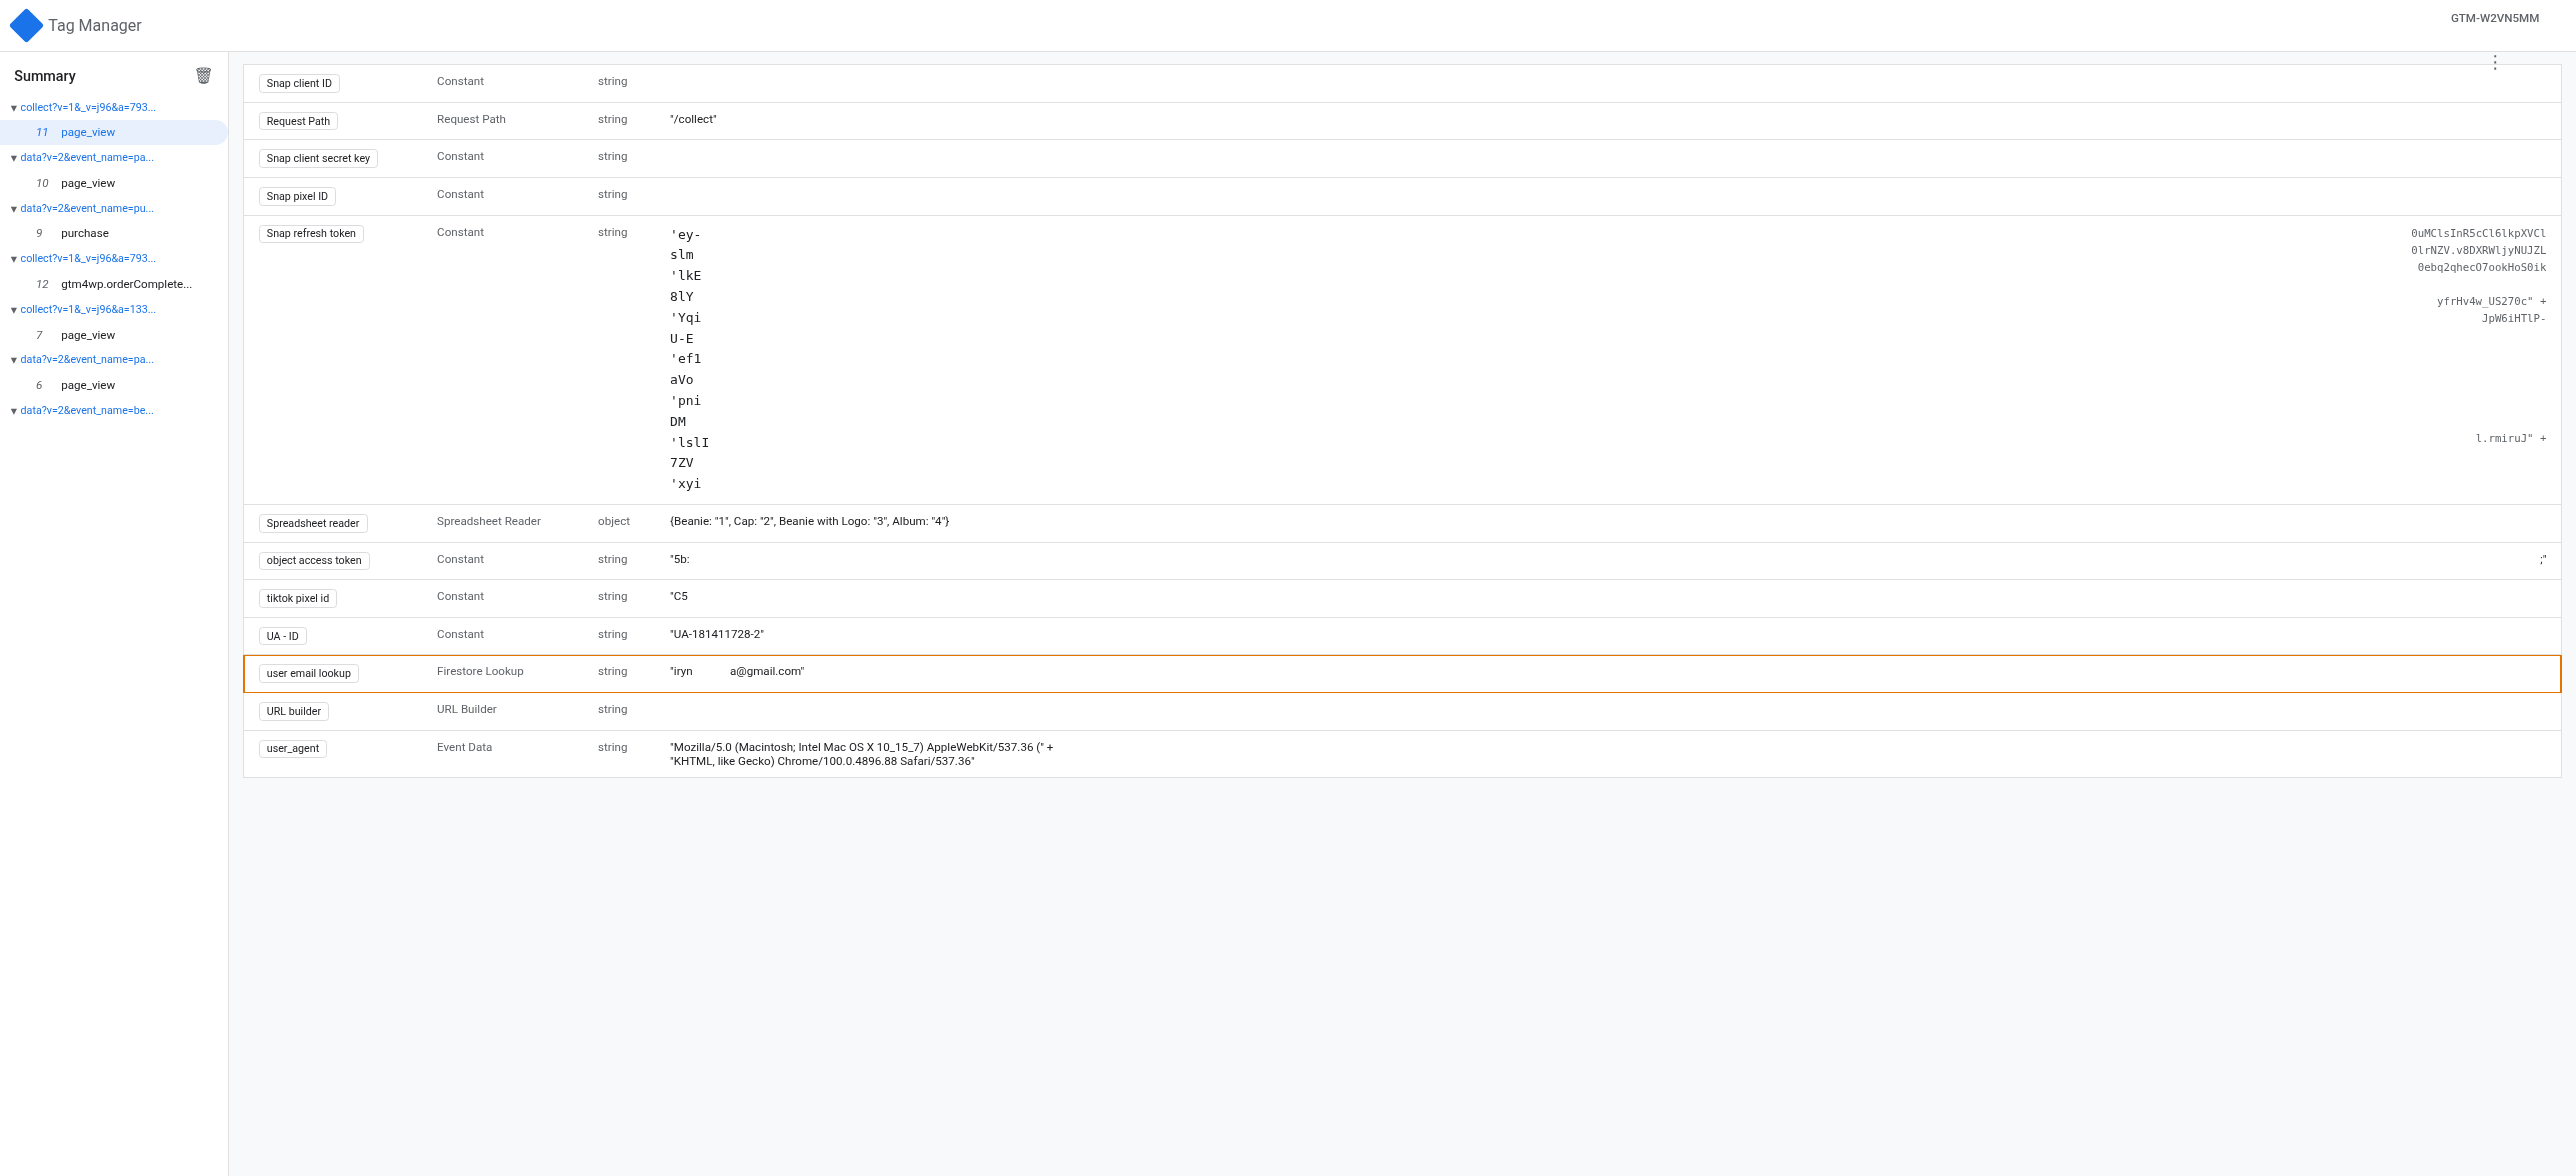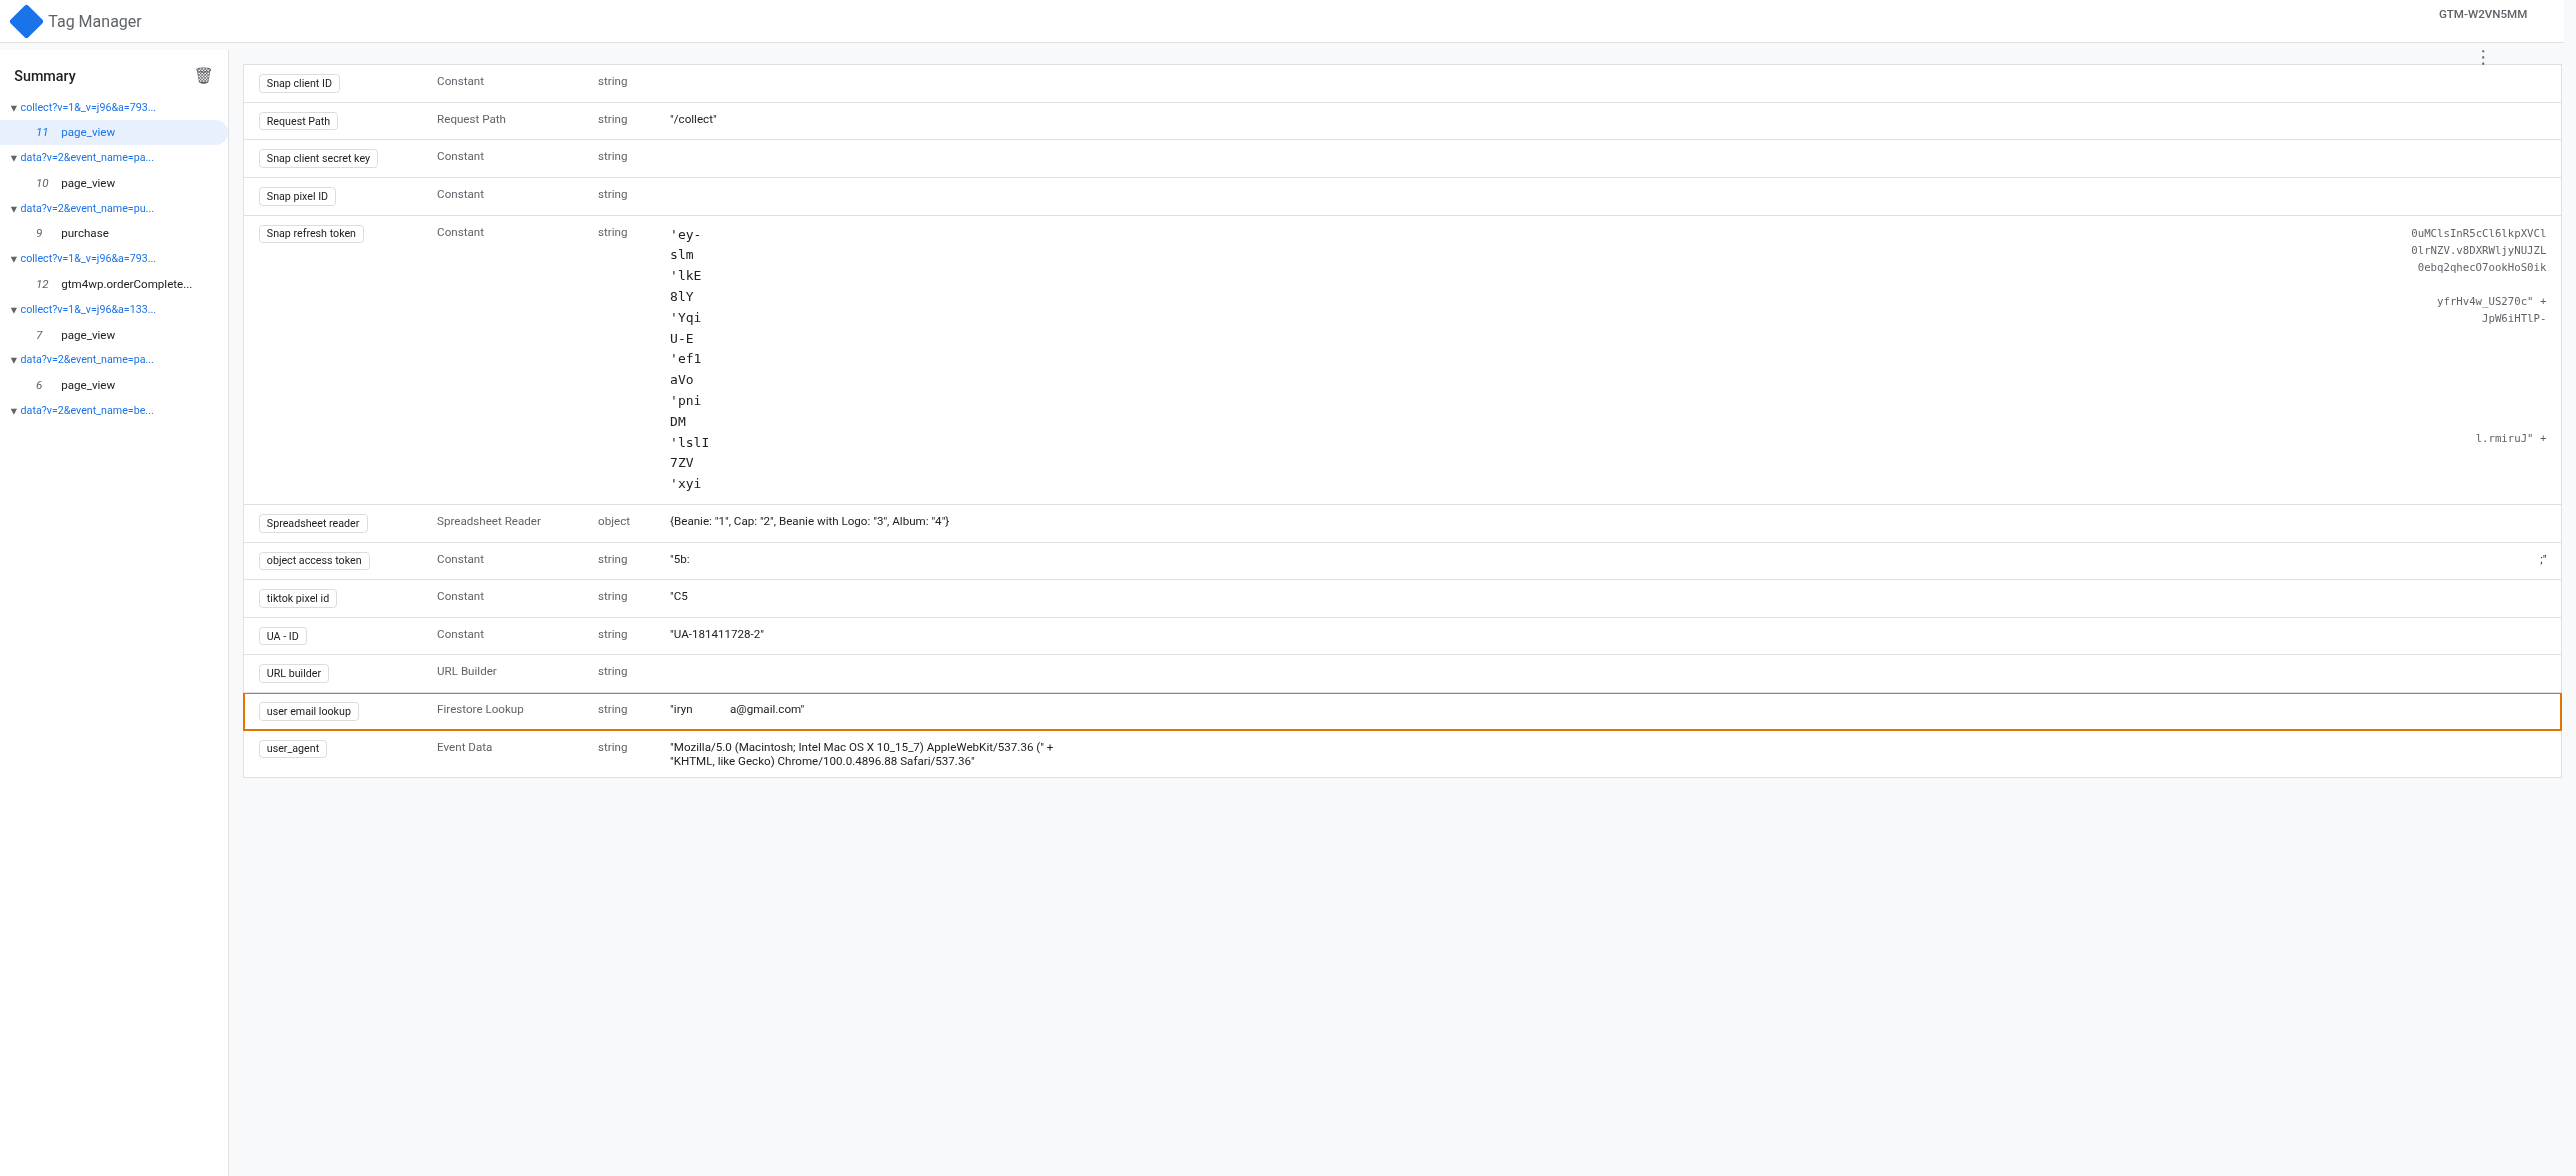--- a/index.html
+++ b/index.html
@@ -5,23 +5,23 @@
     * { box-sizing: border-box; margin: 0; padding: 0; }
     body { font-family: 'Google Sans', Roboto, Arial, sans-serif; font-size: 11.6px; color: #202124; background: #f8f9fa; }
 
     
     .header {
       display: flex;
       align-items: center;
       background: #fff;
       border-bottom: 0.9px solid #e0e0e0;
       padding: 0 14.3px;
-      height: 43px;
+      height: 52px;
       position: fixed;
-      top: 0; left: 0; right: 12px;
+      top: 0; left: 0; right: 0;
       z-index: 100;
     }
     .header-logo {
       display: flex;
       align-items: center;
       gap: 9px;
       font-size: 16px;
       color: #5f6368;
       font-weight: 400;
     }
@@ -354,40 +354,40 @@
         <td class="value-cell">"C5</td>
       </tr>
 
       <tr>
         <td><span class="var-name-tag">UA - ID</span></td>
         <td class="type-cell">Constant</td>
         <td class="type-cell">string</td>
         <td class="value-cell">"UA-181411728-2"</td>
       </tr>
 
-      <tr>
-        <td><span class="var-name-tag">URL builder</span></td>
-        <td class="type-cell">URL Builder</td>
-        <td class="type-cell">string</td>
-        <td class="value-cell"></td>
-      </tr>
-
       <tr style="outline: 1.8px solid #e37400; outline-offset: -1.8px; position: relative;">
         <td style="border-top: 1.8px solid #e37400; border-bottom: 1.8px solid #e37400; border-left: 1.8px solid #e37400;">
           <span class="var-name-tag">user email lookup</span>
         </td>
         <td style="border-top: 1.8px solid #e37400; border-bottom: 1.8px solid #e37400;">
           <span class="type-cell">Firestore Lookup</span>
         </td>
         <td style="border-top: 1.8px solid #e37400; border-bottom: 1.8px solid #e37400;">
           <span class="type-cell">string</span>
         </td>
         <td style="border-top: 1.8px solid #e37400; border-bottom: 1.8px solid #e37400; border-right: 1.8px solid #e37400;">
           <span class="value-cell">"iryn&nbsp;&nbsp;&nbsp;&nbsp;&nbsp;&nbsp;&nbsp;&nbsp;&nbsp;&nbsp;&nbsp;&nbsp;&nbsp;a@gmail.com"</span>
         </td>
+      </tr>
+
+      <tr>
+        <td><span class="var-name-tag">URL builder</span></td>
+        <td class="type-cell">URL Builder</td>
+        <td class="type-cell">string</td>
+        <td class="value-cell"></td>
       </tr>
 
       <tr>
         <td><span class="var-name-tag">user_agent</span></td>
         <td class="type-cell">Event Data</td>
         <td class="type-cell">string</td>
         <td class="value-cell">
           "Mozilla/5.0 (Macintosh; Intel Mac OS X 10_15_7) AppleWebKit/537.36 (" +<br>
           "KHTML, like Gecko) Chrome/100.0.4896.88 Safari/537.36"
         </td>

